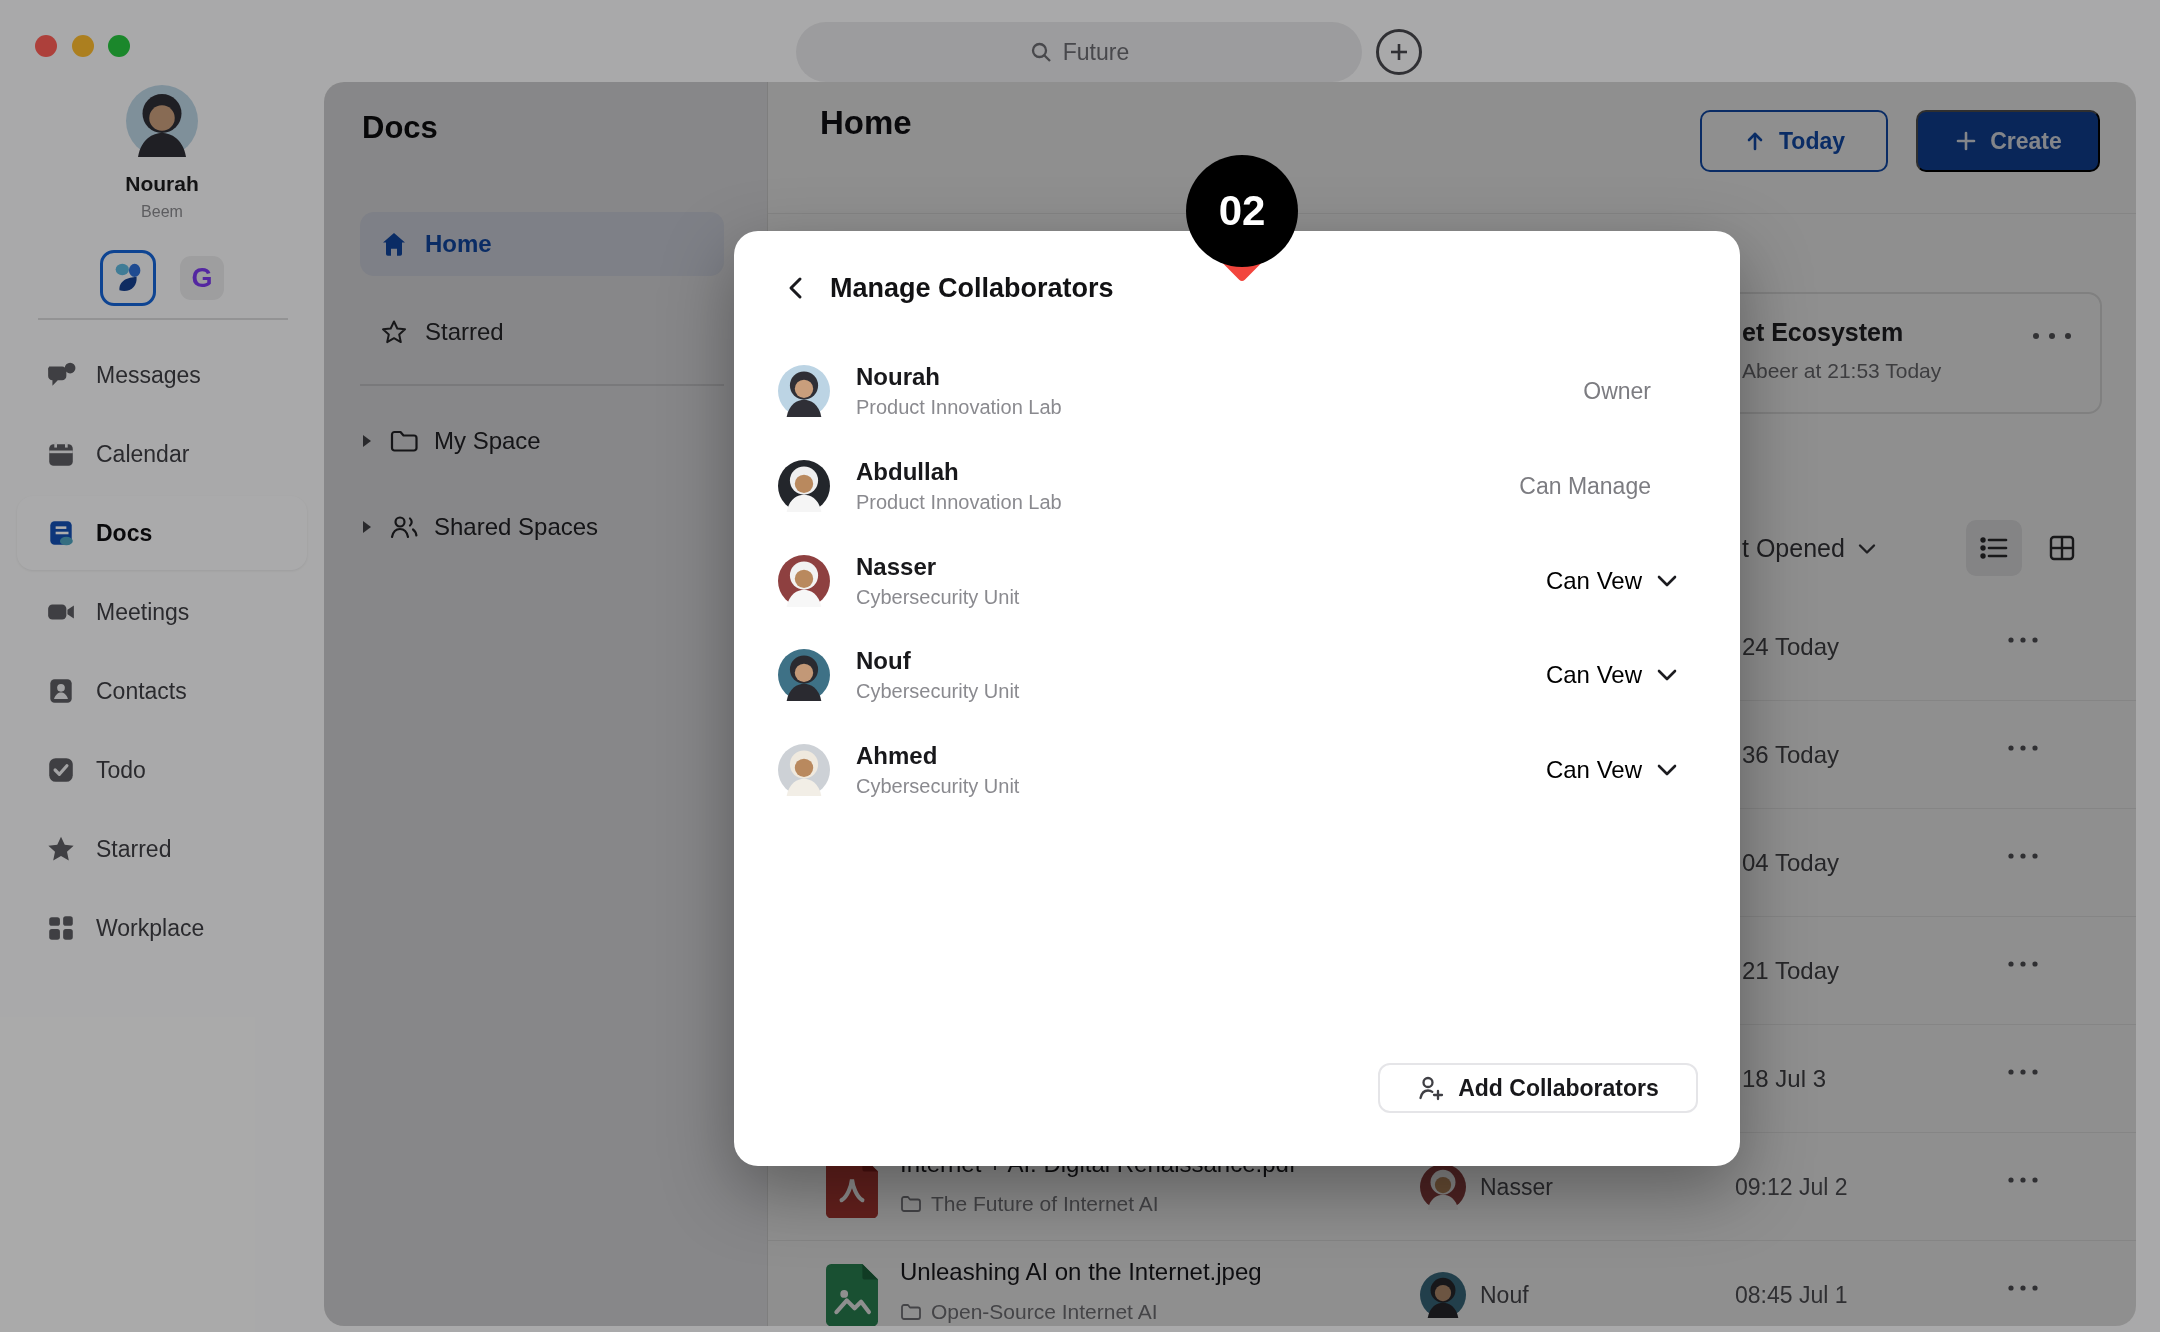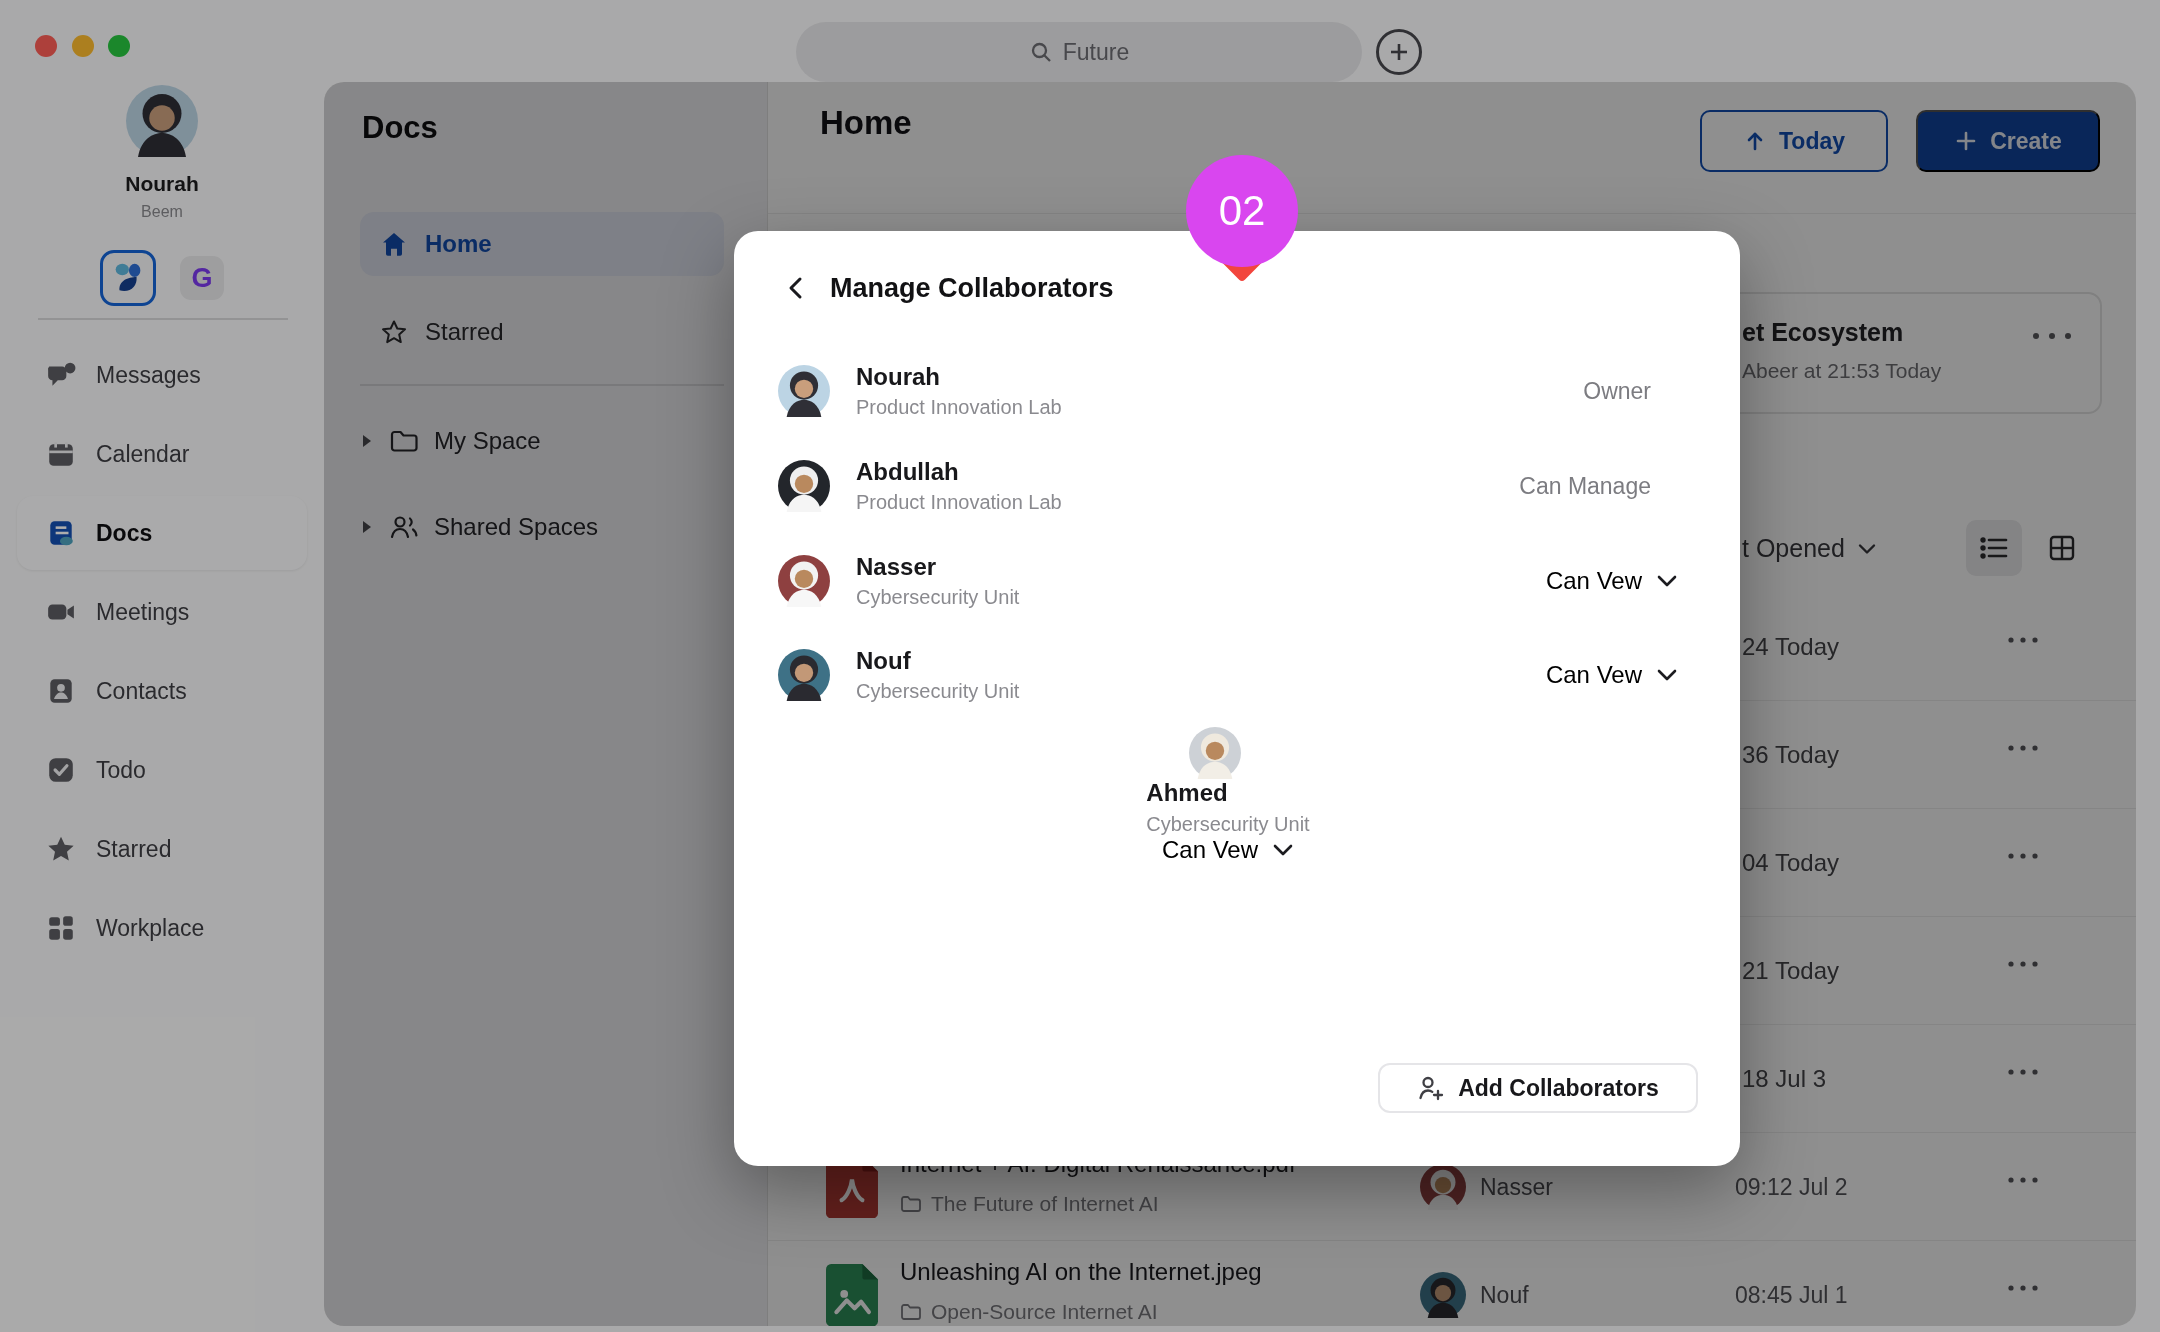--- a/index.html
+++ b/index.html
@@ -81,35 +81,35 @@
   .dim-card { position:absolute; left:324px; top:82px; width:1812px; height:1244px; border-radius:20px;
     background:rgba(0,0,0,0.17); z-index:41; pointer-events:none; }
 
   
   .modal { position:absolute; left:734px; top:231px; width:1006px; height:935px; background:#fff; border-radius:24px;
     z-index:60; box-shadow:0 24px 70px rgba(0,0,0,0.35); }
   .modal-header { position:absolute; left:44px; top:40px; display:flex; align-items:center; gap:18px; }
   .back-btn { width:34px; height:34px; display:flex; align-items:center; justify-content:center; color:#1a1a1e; }
   .modal-title { font-size:27px; font-weight:700; color:#121214; }
   .collab-row { position:absolute; left:44px; right:62px; height:86px; display:flex; align-items:center; }
-  .cr0{top:117px;} .cr1{top:212px;} .cr2{top:307px;} .cr3{top:401px;} .cr4{top:496px;flex-direction:column;}
+  .cr0{top:117px;} .cr1{top:212px;} .cr2{top:307px;} .cr3{top:401px;} .cr4{top:496px;}
   .collab-row .cav { width:52px; height:52px; margin-right:26px; flex:0 0 52px; }
   .cname { font-size:24px; font-weight:600; color:#18181b; line-height:1.2; }
   .cteam { font-size:20px; color:#8a8a8f; margin-top:5px; }
   .cspacer { flex:1; }
   .crole-static { font-size:23px; color:#7c7c81; margin-right:27px; }
   .crole-drop { display:flex; align-items:center; gap:14px; font-size:24px; font-weight:500; color:#000000; }
   .add-btn { position:absolute; left:644px; top:832px; width:320px; height:50px; border:2px solid #E5E5E8; border-radius:12px;
     background:#fff; display:flex; align-items:center; justify-content:center; gap:13px; font-size:23px; font-weight:600; color:#18181b; }
 
   
   .pin { position:absolute; left:1186px; top:155px; width:112px; height:136px; z-index:70; }
   .pin-tail { position:absolute; left:38px; top:84px; width:36px; height:36px; background:#F2453D; transform:rotate(45deg); border-radius:4px; }
-  .pin-circle { position:absolute; left:0; top:0; width:112px; height:112px; border-radius:50%; background:#d946ef;
-    display:flex; align-items:center; justify-content:center; color:#fff; font-size:42px; font-weight:400; }
+  .pin-circle { position:absolute; left:0; top:0; width:112px; height:112px; border-radius:50%; background:#000000;
+    display:flex; align-items:center; justify-content:center; color:#fff; font-size:42px; font-weight:700; }
 
   
   .avatar svg { width:100%; height:100%; display:block; }
   .av-nourah .bg{fill:#BCD4E4} .av-nourah .hood{fill:#2F2F36} .av-nourah .face{fill:#C99E7C} .av-nourah .body{fill:#2F2F36}
   .av-abdullah .bg{fill:#23262B} .av-abdullah .hood{fill:#EFEFEF} .av-abdullah .face{fill:#B9895E} .av-abdullah .body{fill:#F5F5F5}
   .av-nasser .bg{fill:#8E4040} .av-nasser .hood{fill:#F2F2F2} .av-nasser .face{fill:#B9895E} .av-nasser .body{fill:#F7F7F7}
   .av-nouf .bg{fill:#3E7186} .av-nouf .hood{fill:#2A2A30} .av-nouf .face{fill:#C29877} .av-nouf .body{fill:#2A2A30}
   .av-ahmed .bg{fill:#CDD1D6} .av-ahmed .hood{fill:#EFE9DE} .av-ahmed .face{fill:#B9895E} .av-ahmed .body{fill:#F2EEE6}
 
   svg { display:block; }

